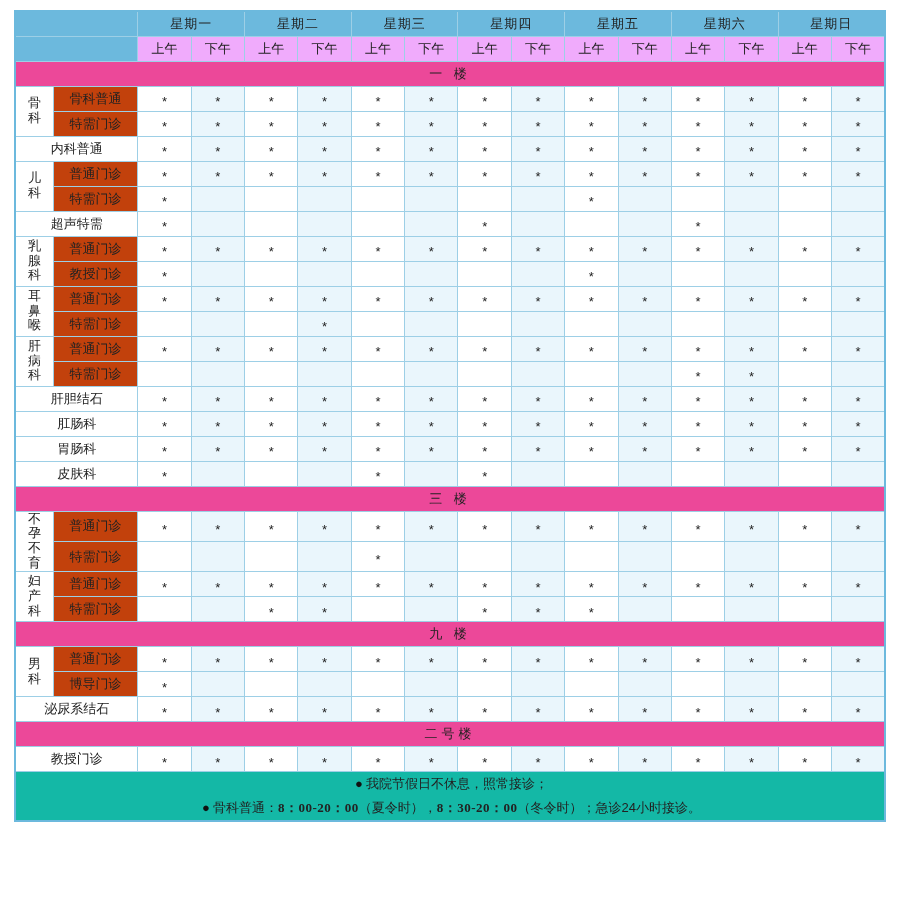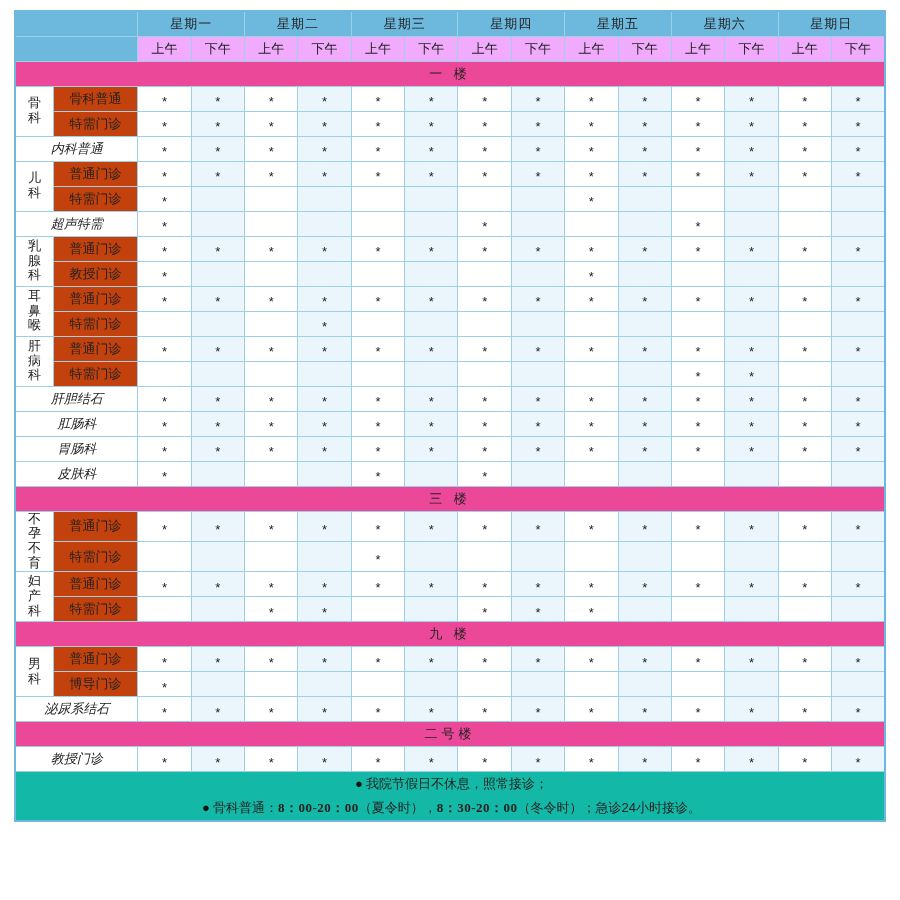--- a/index.html
+++ b/index.html
@@ -75,21 +75,20 @@
   }
   td.sub {
     background: #c2410c;
     font-size: 13px;
     color: #222;
   }
   td.wide {
     background: #ffffff;
     font-size: 13px;
     color: #222;
-    font-style: italic;
   }
   
   td.cell {
     font-size: 12px;
     color: #222;
     background: #ffffff;
     line-height: 1;
   }
   td.cell.am {
     background: #ffffff;

